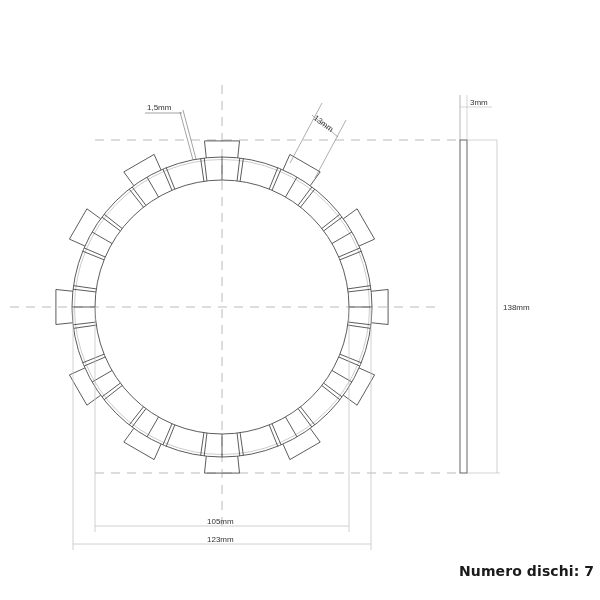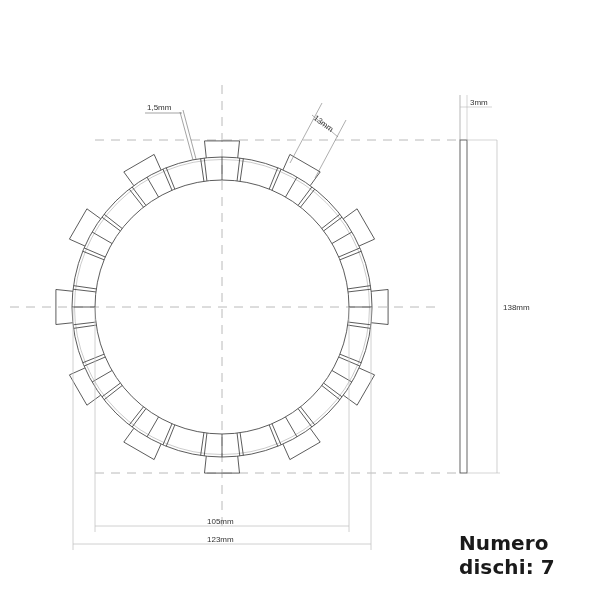--- a/index.html
+++ b/index.html
@@ -1,19 +1,19 @@
 <!DOCTYPE html>
 <html><head>
 <meta charset="utf-8">
 <style>
   html, body { margin:0; padding:0; background:#ffffff; }
   body { width:600px; height:600px; position:relative; overflow:hidden; font-family:"Liberation Sans", sans-serif; }
   #drawing { position:absolute; left:0; top:0; width:600px; height:600px; }
   .dim-label { font-family:"Liberation Sans", sans-serif; font-size:8px; fill:#333333; }
-  .caption { position:absolute; left:459px; top:531px; font-family:"DejaVu Sans", sans-serif; font-size:20px; font-weight:bold; color:#1a1a1a; letter-spacing:0.1px; }
+  .caption { position:absolute; left:459px; top:563px; font-family:"DejaVu Sans", sans-serif; font-size:14px; font-weight:bold; color:#1a1a1a; letter-spacing:0.1px; }
 </style>
 </head>
 <body>
 
 <svg id="drawing" viewBox="0 0 600 600" xmlns="http://www.w3.org/2000/svg">
 
   <g stroke="#a8a8a8" stroke-width="0.8" stroke-dasharray="9,7" fill="none">
     <line x1="10" y1="307" x2="440" y2="307"></line>
     <line x1="222" y1="85" x2="222" y2="530"></line>
     <line x1="95" y1="140" x2="460" y2="140"></line>

